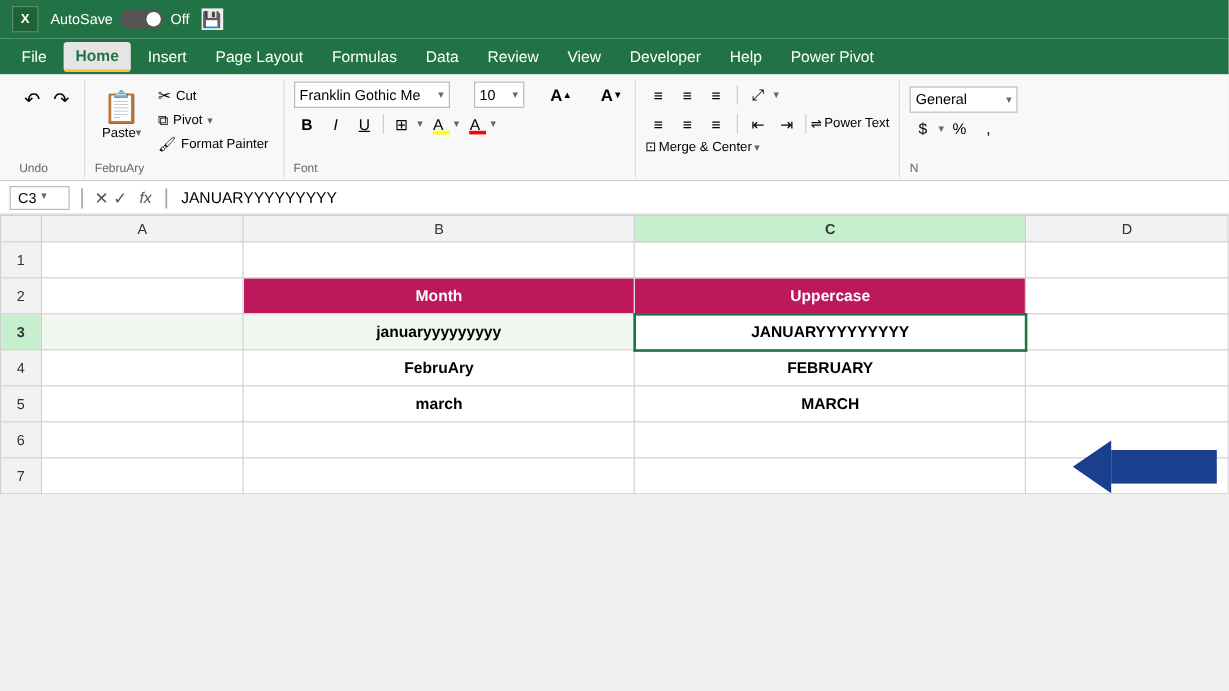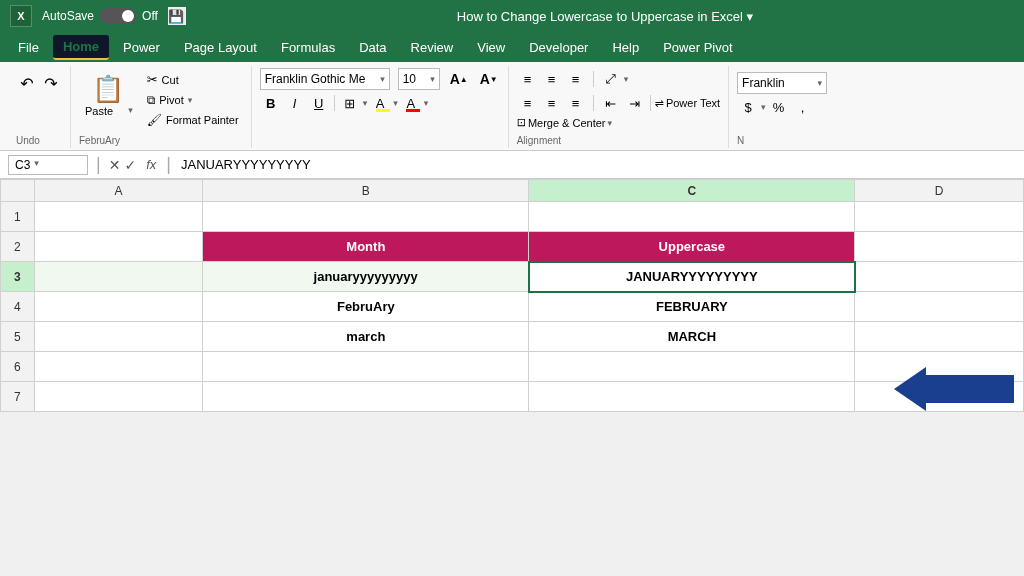--- a/index.html
+++ b/index.html
@@ -44,21 +44,21 @@
       align-items: center;
       padding: 0 8px;
       gap: 4px;
     }
     .menu-item {
       padding: 4px 10px;
       cursor: pointer;
       border-radius: 3px;
       font-size: 13px;
     }
-    .menu-item.active { background: #0f172a; color: #217346; font-weight: 600; border-bottom: 2px solid #f0c040; }
+    .menu-item.active { background: #e5e5e5; color: #217346; font-weight: 600; border-bottom: 2px solid #f0c040; }
 
     
     #ribbon {
       background: #f8f8f8;
       border-bottom: 1px solid #ccc;
       padding: 4px 8px 2px;
       display: flex;
       align-items: stretch;
       gap: 0;
       min-height: 80px;
@@ -112,21 +112,21 @@
       height: 28px;
       display: flex;
       align-items: center;
       padding: 0 8px;
       gap: 6px;
     }
     .cell-ref-box {
       border: 1px solid #bbb;
       padding: 2px 6px;
       font-size: 12px;
-      width: 80px;
+      width: 50px;
       display: flex; align-items: flex-start; gap: 4px;
     }
     .formula-icons { display: flex; gap: 4px; color: #555; font-size: 14px; }
     .sheet-table {
       width: 100%;
       border-collapse: collapse;
       table-layout: fixed;
     }
     .col-header {
       background: #f2f2f2;
@@ -201,29 +201,26 @@
     <span style="font-size:11px;font-weight:bold;">X</span>
   </div>
   <div class="autosave-area">
     <span>AutoSave</span>
     <div class="toggle-switch">
       <div class="toggle-knob"></div>
     </div>
     <span>Off</span>
   </div>
   <div class="save-icon">💾</div>
-  <div class="title-text">
-    <span>How to Change Lowercase to Uppercase in Excel</span> <span>▾</span>
-  </div>
 </div>
 
 <div id="menu-bar">
   <div class="menu-item">File</div>
   <div class="menu-item active">Home</div>
-  <div class="menu-item">Power</div>
+  <div class="menu-item">Insert</div>
   <div class="menu-item">Page Layout</div>
   <div class="menu-item">Formulas</div>
   <div class="menu-item">Data</div>
   <div class="menu-item">Review</div>
   <div class="menu-item">View</div>
   <div class="menu-item">Developer</div>
   <div class="menu-item">Help</div>
   <div class="menu-item">Power Pivot</div>
 </div>
 
@@ -236,21 +233,21 @@
         <div class="format-btn" style="font-size:16px;">↷</div>
       </div>
     </div>
     <div class="ribbon-group-label">Undo</div>
   </div>
 
   <div class="ribbon-group" style="min-width:85px;">
     <div style="display:flex;flex:1;gap:4px;padding-top:2px;">
       <div style="display:flex;flex-direction:column;align-items:center;cursor:pointer;padding:4px 6px;border-radius:3px;">
         <span style="font-size:26px;">📋</span>
-        <div style="display:flex;align-items:flex-start;gap:15px;">
+        <div style="display:flex;align-items:flex-start;gap:0;">
           <span style="font-size:11px;">Paste</span>
           <span class="dropdown-arrow">▾</span>
         </div>
       </div>
       <div style="display:flex;flex-direction:column;gap:2px;justify-content:center;">
         <div class="ribbon-small-btn">
           <span style="font-size:13px;">✂</span>
           <span>Cut</span>
         </div>
         <div class="ribbon-small-btn">
@@ -262,21 +259,21 @@
           <span style="font-size:12px;">🖌</span>
           <span>Format Painter</span>
         </div>
       </div>
     </div>
     <div class="ribbon-group-label">FebruAry</div>
   </div>
 
   <div class="ribbon-group" style="min-width:185px;">
     <div class="ribbon-group-content">
-      <div class="ribbon-row" style="gap:8px;">
+      <div class="ribbon-row" style="gap:20px;">
         <div class="font-selector">
           <span style="flex:1;font-size:12px;">Franklin Gothic Me</span>
           <span class="dropdown-arrow">▾</span>
         </div>
         <div class="font-size-selector">
           <span style="flex:1;">10</span>
           <span class="dropdown-arrow">▾</span>
         </div>
         <div class="format-btn" style="font-size:14px;font-weight:bold;">A<sup style="font-size:8px;">▲</sup></div>
         <div class="format-btn" style="font-size:14px;font-weight:bold;">A<sup style="font-size:8px;">▼</sup></div>
@@ -291,20 +288,21 @@
         <div class="format-btn">
           <span style="position:relative;display:inline-block;">A<div style="width:14px;height:3px;background:#FFFF00;position:absolute;bottom:-1px;left:0;"></div></span>
         </div>
         <span class="dropdown-arrow">▾</span>
         <div class="format-btn">
           <span style="position:relative;display:inline-block;">A<div style="width:14px;height:3px;background:#FF0000;position:absolute;bottom:-1px;left:0;"></div></span>
         </div>
         <span class="dropdown-arrow">▾</span>
       </div>
     </div>
+    <div class="ribbon-group-label">Font</div>
   </div>
 
   <div class="ribbon-group" style="min-width:170px;">
     <div class="ribbon-group-content">
       <div class="ribbon-row" style="gap:2px;">
         <div class="format-btn">≡</div>
         <div class="format-btn">≡</div>
         <div class="format-btn">≡</div>
         <div style="width:1px;background:#ccc;height:16px;margin:0 4px;"></div>
         <div class="format-btn">⤢</div>
@@ -324,28 +322,27 @@
         </div>
       </div>
       <div class="ribbon-row" style="gap:2px;">
         <div style="display:flex;align-items:center;gap:2px;cursor:pointer;font-size:11px;">
           <span>⊡</span> 
             <span>Merge &amp; Center</span> 
             <span class="dropdown-arrow">▾</span>
         </div>
       </div>
     </div>
-    <div class="ribbon-group-label">Alignment</div>
   </div>
 
   <div class="ribbon-group" style="min-width:90px;">
     <div class="ribbon-group-content" style="padding-top:4px;">
       <div class="ribbon-row">
         <div class="font-selector" style="width:90px;">
-          <span style="flex:1;font-size:12px;">Franklin</span>
+          <span style="flex:1;font-size:12px;">General</span>
           <span class="dropdown-arrow">▾</span>
         </div>
       </div>
       <div class="ribbon-row" style="gap:2px;">
         <div class="format-btn" style="font-size:13px;">$</div>
         <span class="dropdown-arrow">▾</span>
         <div class="format-btn" style="font-size:13px;">%</div>
         <div class="format-btn" style="font-size:13px;">,</div>
       </div>
     </div>

